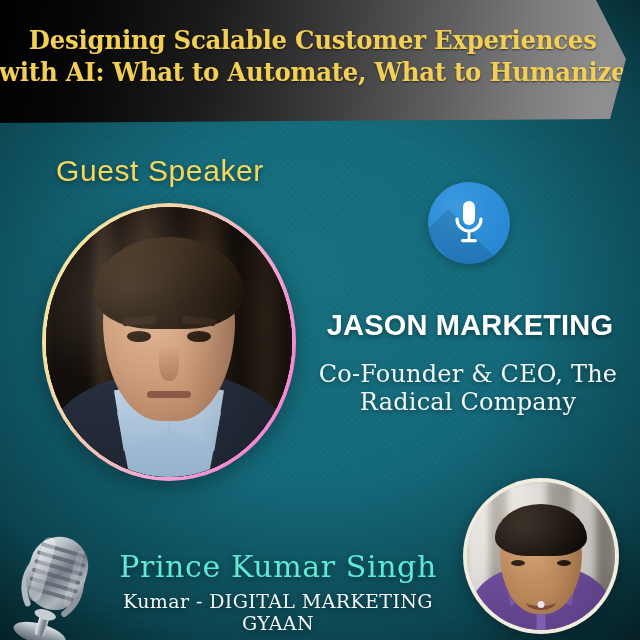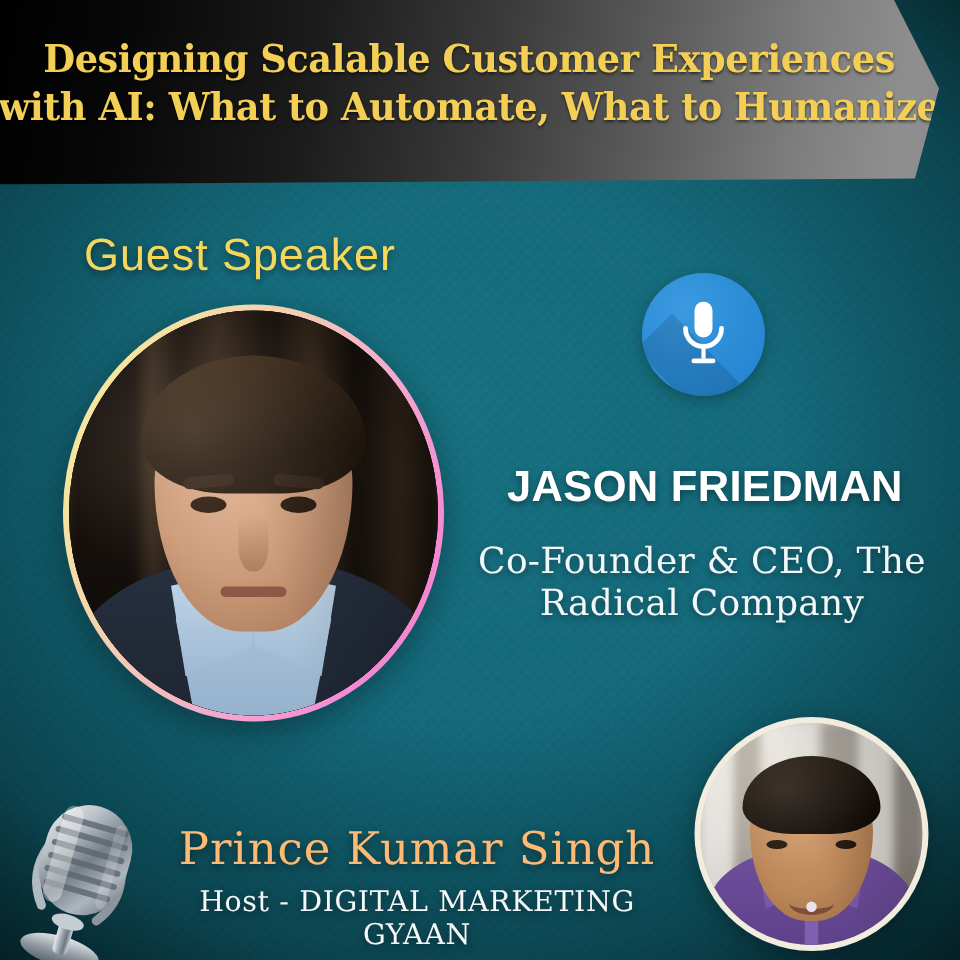--- a/index.html
+++ b/index.html
@@ -397,21 +397,21 @@
     height: 120px;
   }
 
   
   .host-name {
     position: absolute;
     left: 96px;
     top: 549px;
     width: 364px;
     text-align: center;
-    color: #fdba74;
+    color: #5eead4;
     font-family: "DejaVu Serif", "Liberation Serif", serif;
     font-size: 30px;
     letter-spacing: .6px;
     text-shadow: 0 2px 6px rgba(0,0,0,.45);
   }
   .host-role {
     position: absolute;
     left: 96px;
     top: 590px;
     width: 364px;
@@ -462,21 +462,21 @@
   <div class="mic-badge">
     <div class="mic-badge-shadow"></div>
     <svg width="30" height="44" viewBox="0 0 30 44">
       <rect x="9" y="0" width="12" height="24" rx="6" fill="#ffffff"></rect>
       <path d="M3 18 a12 12 0 0 0 24 0" fill="none" stroke="#ffffff" stroke-width="3.2" stroke-linecap="round"></path>
       <rect x="13.6" y="29" width="2.8" height="9" fill="#ffffff"></rect>
       <rect x="7" y="38" width="16" height="3.2" rx="1.6" fill="#ffffff"></rect>
     </svg>
   </div>
 
-  <div class="speaker-name">JASON FRIEDMAN</div>
+  <div class="speaker-name">JASON MARKETING</div>
   <div class="speaker-role">
     <div>Co-Founder &amp; CEO, The</div>
     <div>Radical Company</div>
   </div>
 
   <div class="host-photo">
     <div class="host-photo-inner">
       <div class="hp-bg"></div>
       <div class="hp-shirt"></div>
       <div class="hp-placket"></div>
@@ -533,15 +533,15 @@
         <rect x="21" y="59" width="50" height="4" rx="2"></rect>
         <rect x="23" y="68" width="46" height="4" rx="2"></rect>
       </g>
 
       <rect x="24" y="16" width="13" height="66" rx="7" fill="#ffffff" opacity=".35"></rect>
       <rect x="60" y="20" width="7" height="58" rx="4" fill="#ffffff" opacity=".18"></rect>
     </g>
   </svg>
 
   <div class="host-name">Prince Kumar Singh</div>
-  <div class="host-role">Host - DIGITAL MARKETING GYAAN</div>
+  <div class="host-role">Kumar - DIGITAL MARKETING GYAAN</div>
 
 </div>
 
 </body></html>

